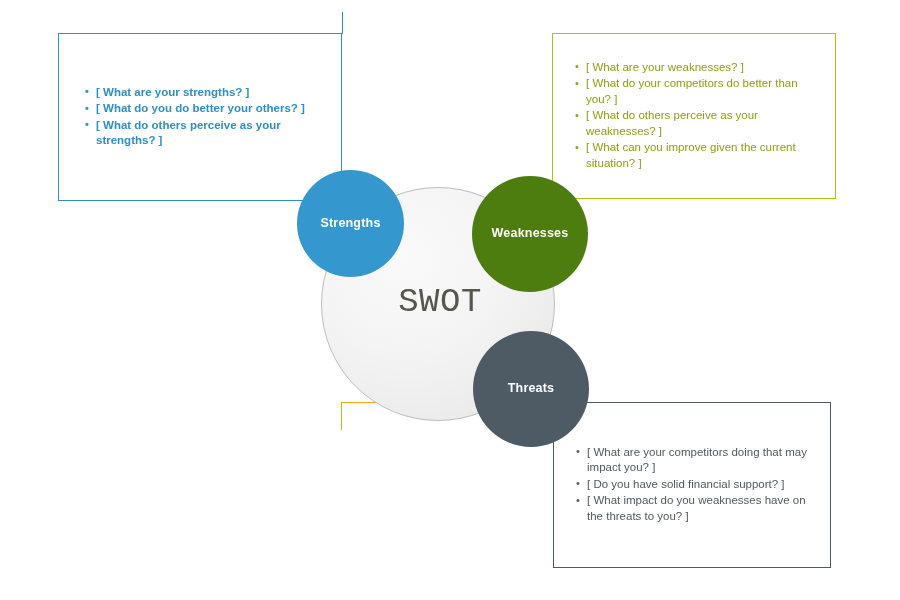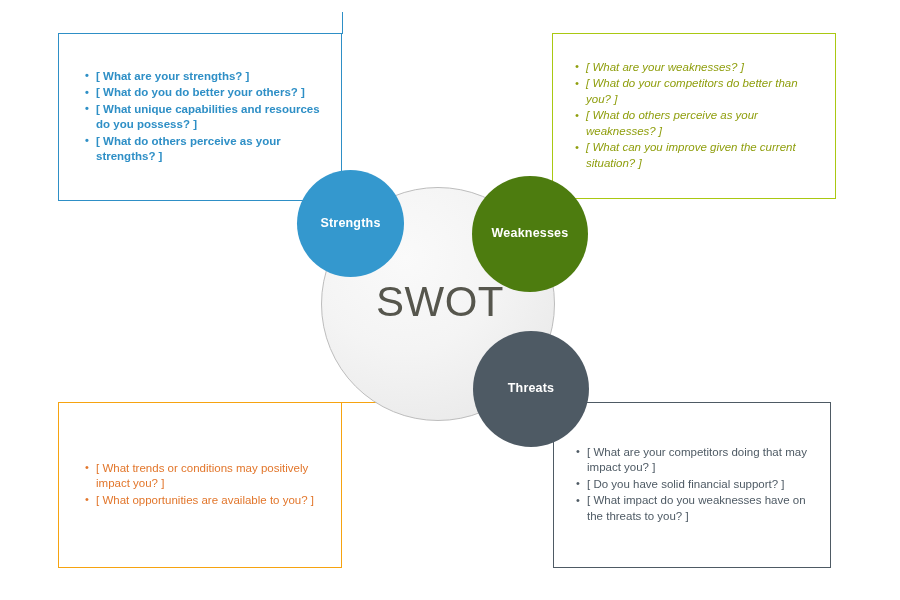--- a/index.html
+++ b/index.html
@@ -46,21 +46,21 @@
   }
   .quad-list li::before {
     content: "\2022";
     position: absolute;
     left: 0;
     top: -0.5px;
     font-size: 11px;
   }
 
   #box-strengths    { left: 58px;  top: 33px;  width: 284px; height: 168px; border-color: #2e8fc6; font-weight: bold; }
-  #box-weaknesses   { left: 552px; top: 33px;  width: 284px; height: 166px; border-color: #aac812; font-style: italic; }
+  #box-weaknesses   { left: 552px; top: 33px;  width: 284px; height: 166px; border-color: #aac812; }
   #box-opportunities{ left: 58px;  top: 402px; width: 284px; height: 166px; border-color: #f6a310; }
   #box-threats      { left: 553px; top: 402px; width: 278px; height: 166px; border-color: #4e5a64; }
 
   #box-strengths     .quad-list li,
   #box-strengths     .quad-list li::before { color: #2e8fc6; }
   #box-weaknesses    .quad-list li,
   #box-weaknesses    .quad-list li::before { color: #8f9e0d; }
   #box-opportunities .quad-list li,
   #box-opportunities .quad-list li::before { color: #e2762b; }
   #box-threats       .quad-list li,
@@ -89,25 +89,25 @@
     border-radius: 50%;
     background: radial-gradient(circle at 36% 30%, #fafafa 0%, #f4f4f4 42%, #ebebeb 78%, #e4e4e4 100%);
     border: 1.5px solid #bdbdbd;
     box-sizing: border-box;
     display: flex;
     align-items: center;
     justify-content: center;
     z-index: 1;
   }
   .core-label {
-    font-size: 42px;
+    font-size: 34px;
     letter-spacing: 0.5px;
     color: #56564d;
     font-weight: 400;
-    font-family: Liberation Sans, sans-serif;
+    font-family: Liberation Mono, monospace;
     transform: translate(2px, -2px);
   }
 
   .lobe {
     position: absolute;
     border-radius: 50%;
     display: flex;
     align-items: center;
     justify-content: center;
     z-index: 3;
@@ -167,40 +167,33 @@
   <div class="connector conn-v" id="conn-strengths-v"></div>
   <div class="connector conn-h" id="conn-weaknesses-h"></div>
   <div class="connector conn-h" id="conn-opportunities-h"></div>
   <div class="connector conn-v" id="conn-opportunities-v"></div>
   <div class="connector conn-h" id="conn-threats-h"></div>
 
   <div class="quad-box" id="box-strengths">
     <ul class="quad-list">
       <li>[ What are your strengths? ]</li>
       <li>[ What do you do better your others? ]</li>
-      <li>[ What unique capabilities and resources do you possess? ]</li>
       <li>[ What do others perceive as your strengths?  ]</li>
     </ul>
   </div>
 
   <div class="quad-box" id="box-weaknesses">
     <ul class="quad-list">
       <li>[ What are your weaknesses? ]</li>
       <li>[ What do your competitors do better than you? ]</li>
       <li>[ What do others perceive as your weaknesses? ]</li>
       <li>[ What can you improve given the current situation? ]</li>
     </ul>
   </div>
 
-  <div class="quad-box" id="box-opportunities">
-    <ul class="quad-list">
-      <li>[ What trends or conditions may positively impact you? ]</li>
-      <li>[ What opportunities are available to you? ]</li>
-    </ul>
-  </div>
 
   <div class="quad-box" id="box-threats">
     <ul class="quad-list">
       <li>[ What are your competitors doing that may impact you? ]</li>
       <li>[ Do you have solid financial support? ]</li>
       <li>[ What impact do you weaknesses have on the threats to you? ]</li>
     </ul>
   </div>
 
   <div id="cluster">

